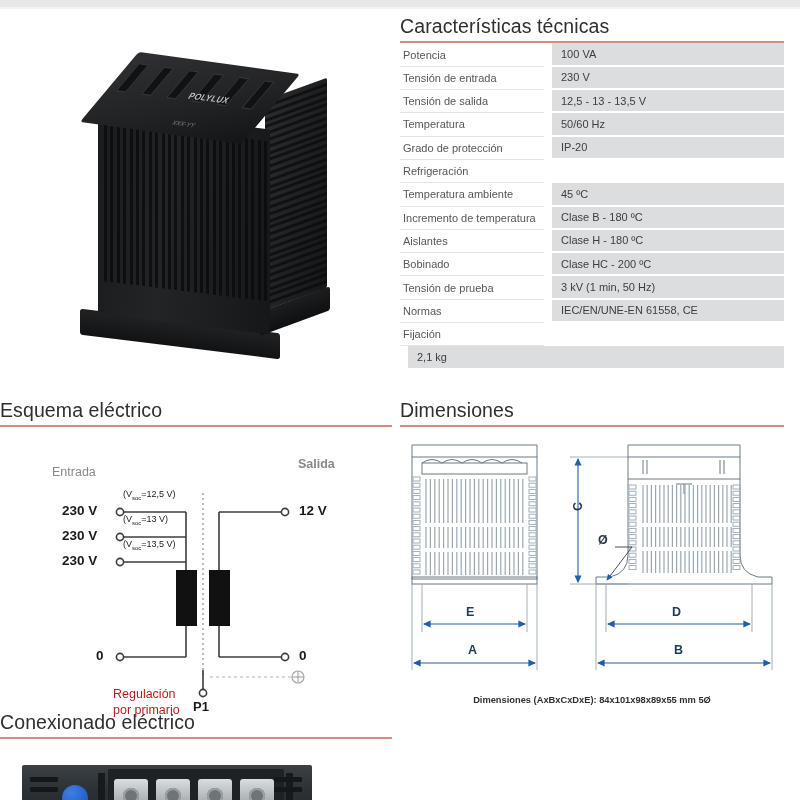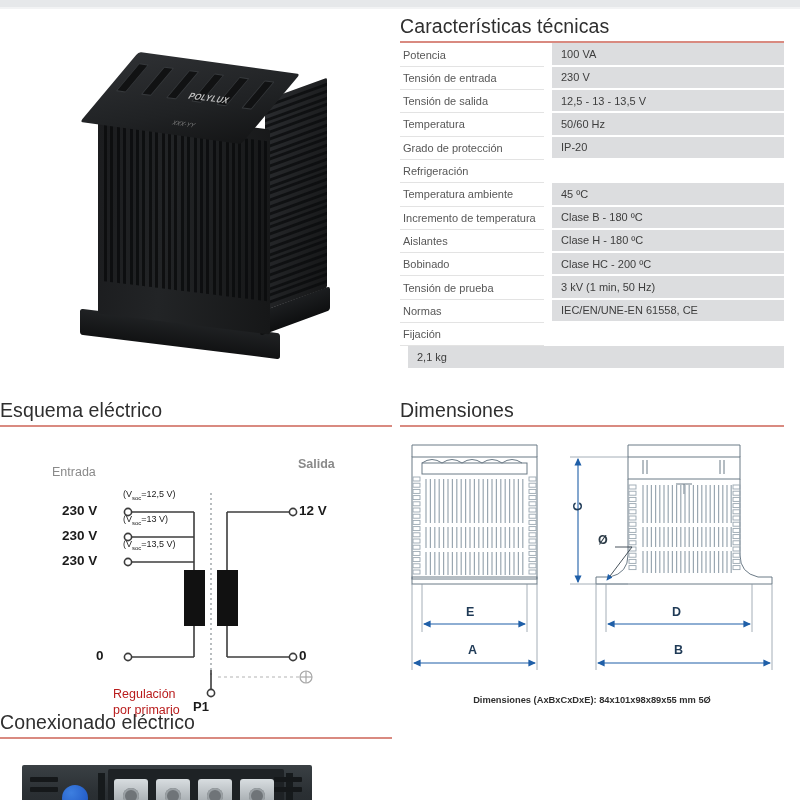--- a/index.html
+++ b/index.html
@@ -82,21 +82,21 @@
   }
   .spec-val{
     flex:1;font-size:11px;color:#3d3d3d;
     display:flex;align-items:center;
     background:#dcdddf;margin-bottom:2px;margin-left:8px;
     padding-left:9px;box-sizing:border-box;
   }
 
   
   .sch{position:absolute;left:0;top:400px;width:392px;}
-  .sch-body{position:relative;width:392px;height:290px;padding-left:8px;}
+  .sch-body{position:relative;width:392px;height:290px;}
 
   
   .dim{position:absolute;left:400px;top:400px;width:384px;}
   .dim-body{position:relative;width:384px;height:265px;}
   .dim-cap{
     text-align:center;font-size:9.3px;color:#2f2f2f;
     margin-top:2px;white-space:nowrap;font-weight:600;
   }
 
   

